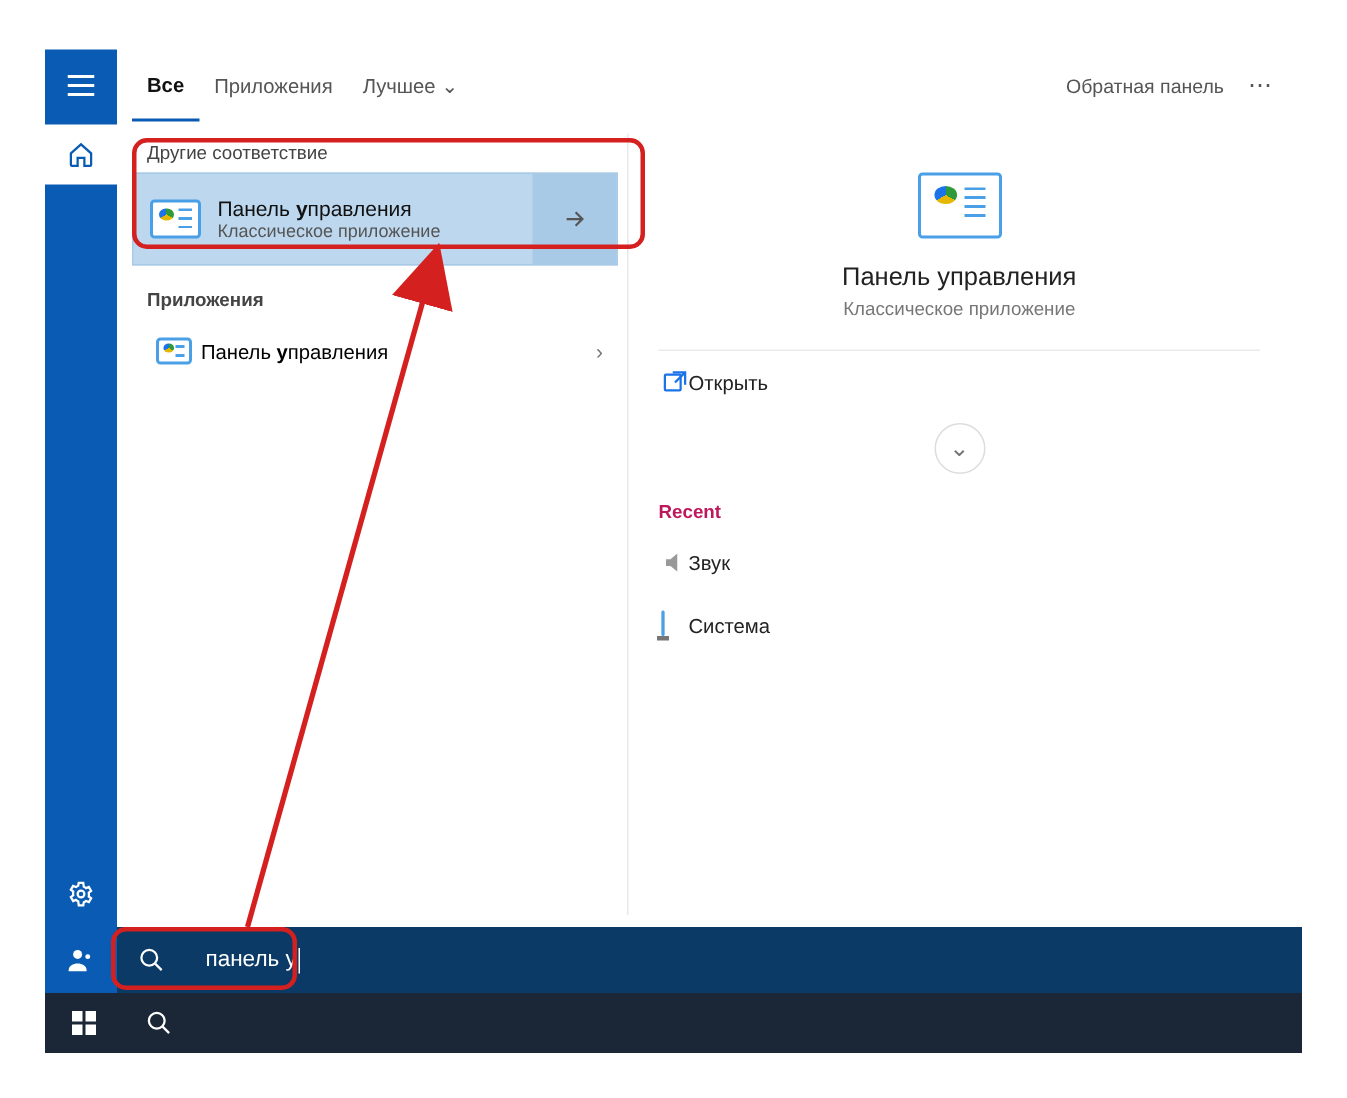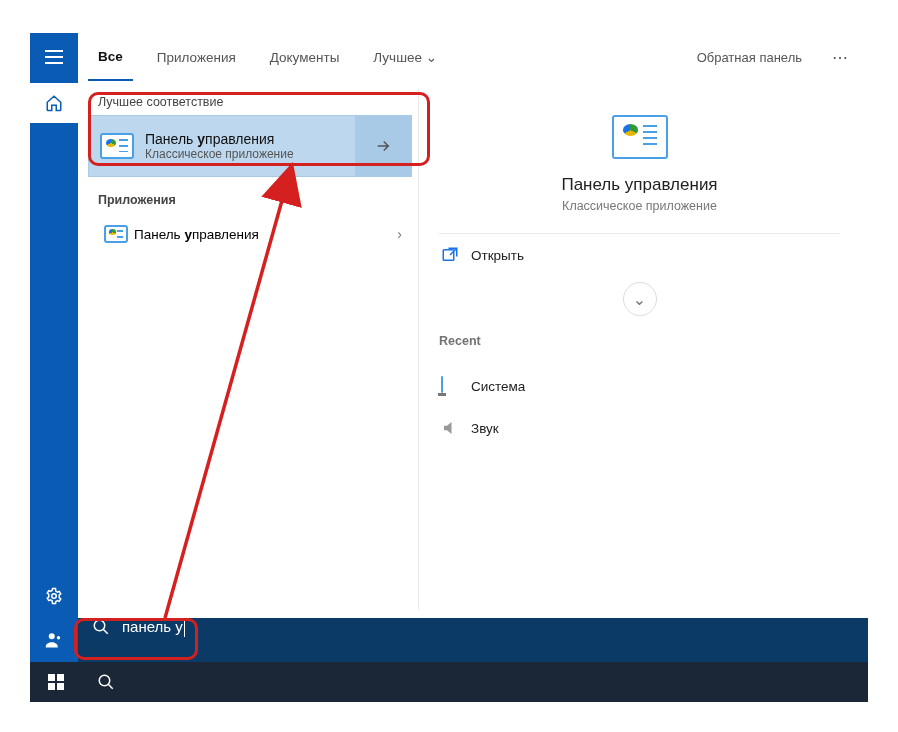--- a/index.html
+++ b/index.html
@@ -5,21 +5,21 @@
 *{margin:0;padding:0;box-sizing:border-box;font-family:"Segoe UI",Tahoma,sans-serif}
 body{width:898px;height:732px;background:#fff;position:relative;overflow:hidden}
 .frame{position:absolute;left:30px;top:33px;right:30px;bottom:30px;display:flex;flex-direction:column}
 .main-area{flex:1;display:flex;min-height:0}
 .sidebar{width:48px;background:#0a5bb3;display:flex;flex-direction:column;align-items:center;color:#fff}
 .sidebar .hamburger{width:48px;height:48px;display:flex;align-items:center;justify-content:center;cursor:pointer}
 .sidebar .home{width:48px;height:40px;background:#fff;color:#0a5bb3;display:flex;align-items:center;justify-content:center;margin-top:2px}
 .sidebar-spacer{flex:1}
 .sidebar .bottom-icon{width:48px;height:44px;display:flex;align-items:center;justify-content:center;cursor:pointer}
 .content{flex:1;display:flex;flex-direction:column;background:#fff;min-width:0}
-.top-tabs{height:48px;display:flex;align-items:center;padding:0 10px;gap:14px;border-bottom:0;color:#555}
+.top-tabs{height:48px;display:flex;align-items:center;padding:0 10px;gap:0;border-bottom:0;color:#555}
 .tab{padding:0 10px;height:48px;display:flex;align-items:center;font-size:13.5px;cursor:pointer;white-space:nowrap}
 .tab.active{color:#111;border-bottom:2px solid #0a5bb3;font-weight:600}
 .tab-spacer{flex:1}
 .feedback{font-size:13px;color:#555;padding:0 8px;cursor:pointer}
 .more-dots{padding:0 8px;color:#555;cursor:pointer;font-size:16px;letter-spacing:2px}
 .body{flex:1;display:flex;min-height:0}
 .results{width:340px;padding:8px 6px 8px 10px;overflow:hidden}
 .section-header{font-size:12.5px;color:#444;padding:6px 10px 6px 10px;font-weight:400}
 .best-match{display:flex;align-items:center;background:#bcd7ee;border:1px solid #a8cae6;height:62px;position:relative}
 .best-match .icon-wrap{width:56px;display:flex;align-items:center;justify-content:center}
@@ -29,25 +29,25 @@
 .best-match .arrow-btn{width:56px;height:100%;background:#a8cae6;display:flex;align-items:center;justify-content:center;color:#555}
 .app-row{display:flex;align-items:center;height:42px;padding:0 10px;cursor:pointer}
 .app-row .icon-wrap{width:36px;display:flex;align-items:center;justify-content:center}
 .app-row .texts{flex:1;font-size:13.5px}
 .app-row .chev{color:#777;font-size:14px}
 .detail{flex:1;border-left:1px solid #e8e8e8;margin:8px 8px 8px 0;padding:20px;display:flex;flex-direction:column;align-items:stretch}
 .detail-icon{align-self:center;margin-top:6px}
 .detail-title{align-self:center;font-size:17px;margin-top:16px;color:#222}
 .detail-sub{align-self:center;font-size:12.5px;color:#777;margin-top:4px}
 .divider{height:1px;background:#eaeaea;margin:20px 0 0 0}
-.action-row{display:flex;align-items:center;gap:12px;padding:12px 2px;font-size:13.5px;color:#222;cursor:pointer}
+.action-row{display:flex;align-items:center;padding:12px 2px;font-size:13.5px;color:#222;cursor:pointer}
 .action-row svg,.action-row .ic{width:18px;height:18px;flex-shrink:0}
 .expand-chev{align-self:center;width:34px;height:34px;border:1px solid #ddd;border-radius:50%;display:flex;align-items:center;justify-content:center;color:#777;margin-top:6px;cursor:pointer}
-.recent-label{font-size:12.5px;color:#737373;font-weight:600;margin-top:18px;margin-bottom:17px}
-.search-bar{height:44px;background:#0c3a66;display:flex;padding:0 14px;gap:12px;color:#fff}
+.recent-label{font-size:12.5px;color:#be185d;font-weight:600;margin-top:18px;margin-bottom:6px}
+.search-bar{height:44px;background:#0c3a66;display:flex;align-items:center;padding:0 14px;gap:27px;color:#fff}
 .taskbar{height:40px;background:#1b2736;display:flex;align-items:center;padding:0 4px;gap:6px}
 .taskbar .tb-btn{width:44px;height:40px;display:flex;align-items:center;justify-content:center;color:#fff;cursor:pointer}
 .callout{position:absolute;border:3px solid #d4201f;border-radius:10px;pointer-events:none}
 .callout-top{left:88px;top:92px;width:342px;height:74px}
 .callout-bottom{left:74px;top:618px;width:124px;height:42px}
 .arrow-line{position:absolute;pointer-events:none}
 .cp-icon{width:40px;height:32px;background:#fff;border:2px solid #4aa0e6;border-radius:3px;position:relative;display:flex;align-items:center;justify-content:center}
 .cp-icon.big{width:56px;height:44px}
 .cp-icon::before{content:"";position:absolute;left:18%;top:18%;width:30%;height:30%;border-radius:50%;background:conic-gradient(#2e9a3a 0 120deg,#e6b700 120deg 240deg,#1a73e8 240deg 360deg)}
 .cp-icon::after{content:"";position:absolute;right:16%;top:20%;width:28%;height:55%;background:repeating-linear-gradient(#4aa0e6 0 2px,transparent 2px 6px)}
@@ -89,30 +89,29 @@
             <path d="M1 21c0-4 4-6 8-6s8 2 8 6v1H1z"></path>
             <circle cx="18" cy="9" r="2.2" fill="#fff"></circle>
           </svg>
       </div>
     </div>
 
     <div class="content">
       <div class="top-tabs">
         <div class="tab active">Все</div>
         <div class="tab">Приложения</div>
-        <div class="tab">Документы</div>
         <div class="tab"><span>Лучшее</span>&nbsp;<span>⌄</span></div>
         <div class="tab-spacer"></div>
         <div class="feedback">Обратная панель</div>
         <div class="more-dots">⋯</div>
       </div>
 
       <div class="body">
         <div class="results">
-          <div class="section-header">Лучшее соответствие</div>
+          <div class="section-header">Другие соответствие</div>
           <div class="best-match">
             <div class="icon-wrap">
                 <div class="cp-icon cp-icon-sm" style="width:34px;height:26px"></div>
               </div>
             <div class="texts">
               <div class="result-title"><span>Панель </span><span class="bold-u">у</span><span>правления</span></div>
               <div class="result-sub">Классическое приложение</div>
             </div>
             <div class="arrow-btn">
               <svg width="18" height="18" viewBox="0 0 24 24" fill="none" stroke="#555" stroke-width="2">
@@ -141,30 +140,30 @@
           <div class="action-row">
             <svg class="ic" viewBox="0 0 24 24" fill="none" stroke="#1a73e8" stroke-width="2">
                 <rect x="3" y="5" width="14" height="14" rx="1"></rect>
                 <path d="M10 3h11v11M21 3l-9 9"></path>
               </svg>
             <span>Открыть</span>
           </div>
           <div class="expand-chev">⌄</div>
           <div class="recent-label">Recent</div>
           <div class="action-row">
-            <span class="ic"><span class="monitor-icon"></span></span>
-            <span>Система</span>
-          </div>
-          <div class="action-row">
             <span class="ic speaker-icon">
               <svg width="18" height="18" viewBox="0 0 24 24" fill="#999">
                   <path d="M4 9v6h4l6 5V4L8 9H4z"></path>
                 </svg>
             </span>
             <span>Звук</span>
+          </div>
+          <div class="action-row">
+            <span class="ic"><span class="monitor-icon"></span></span>
+            <span>Система</span>
           </div>
         </div>
       </div>
 
       <div class="search-bar">
         <svg width="18" height="18" viewBox="0 0 24 24" fill="none" stroke="#fff" stroke-width="2">
             <circle cx="10" cy="10" r="7"></circle>
             <path d="M21 21l-6-6"></path>
           </svg>
         <span style="color:#fff;font-size:15px"><span>панель у</span><span class="cursor-caret"></span></span>

